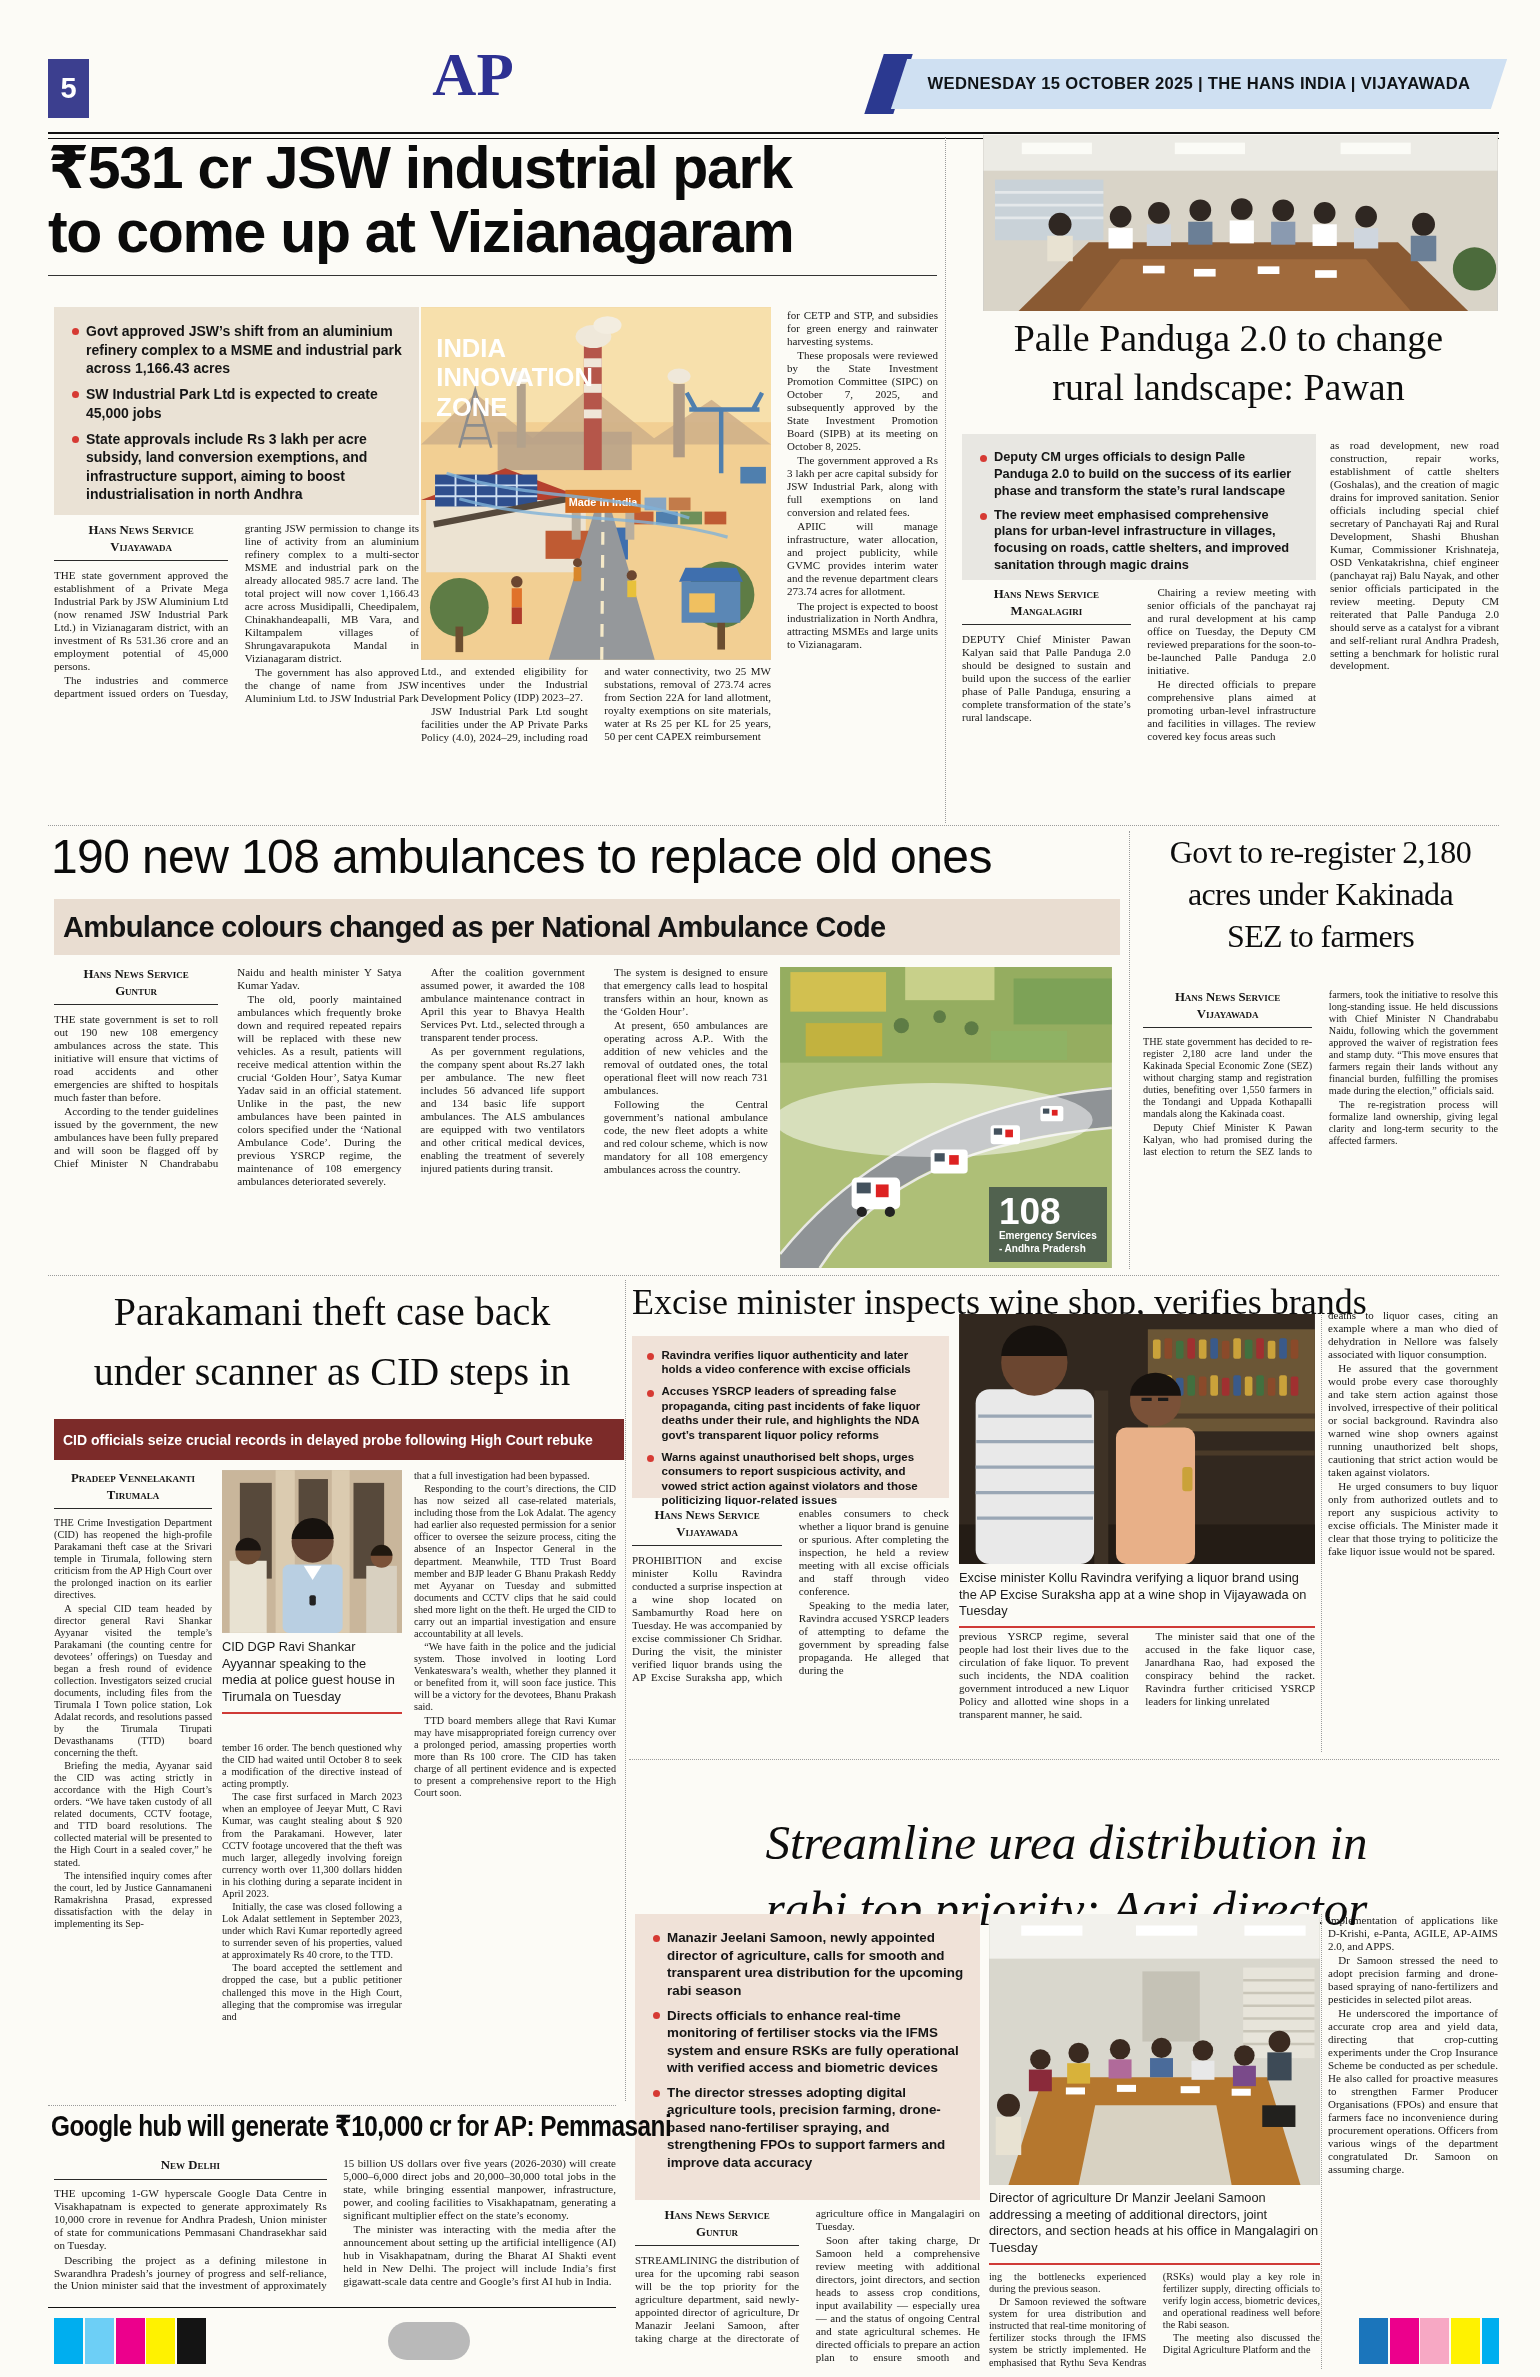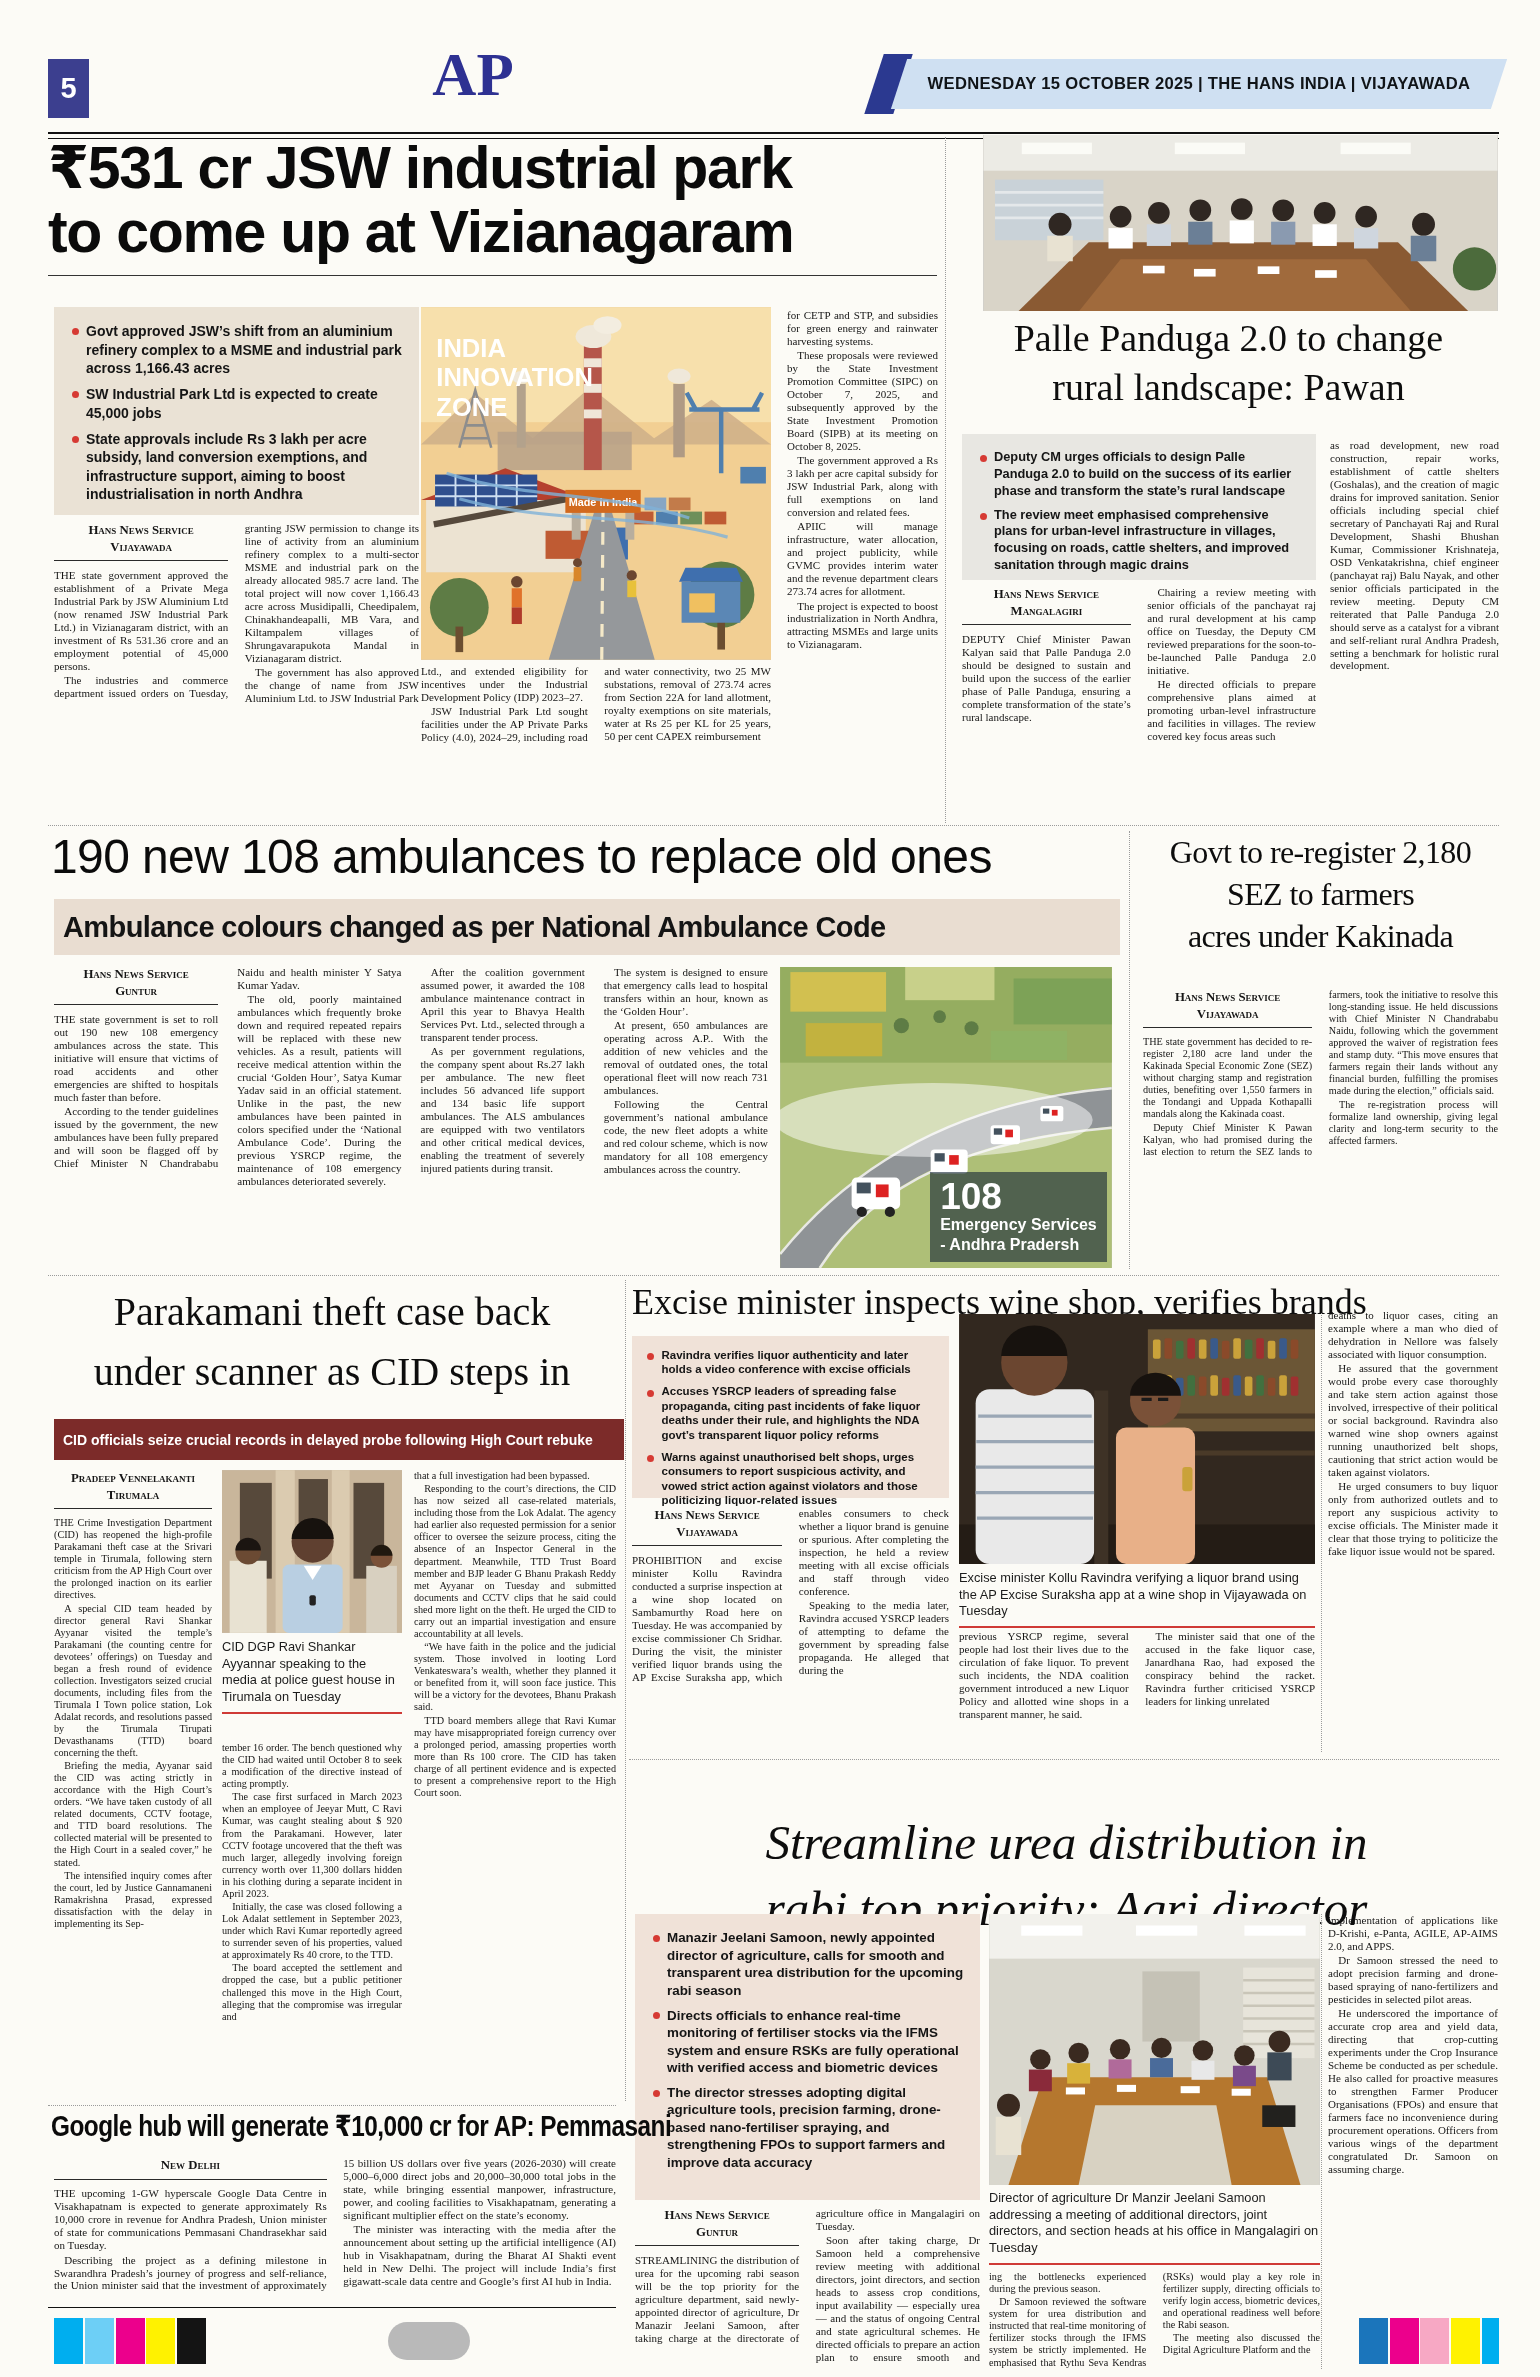--- a/index.html
+++ b/index.html
@@ -46,21 +46,21 @@
   .caption{font-family:"Liberation Sans",sans-serif;font-size:12.8px;line-height:1.3;color:#1c1c1c;
            text-align:left;padding-bottom:6.4px;border-bottom:2.6px solid #cf3a36;overflow:hidden;}
   .photo{overflow:hidden;background:#ccc;}
   .photo svg{display:block;width:100%;height:100%;}
   .vdot{border-left:1.3px dotted #9b9b9b;width:0;}
   .hdot{border-top:1.3px dotted #9b9b9b;height:0;}
   .condense{display:inline-block;transform:scaleX(.84);transform-origin:left center;white-space:nowrap;}
   .overlay108{position:absolute;right:5.1px;bottom:6.4px;background:rgba(18,36,54,.6);color:#fff;
               padding:6.4px 10.2px;text-align:left;font-family:"Liberation Sans",sans-serif;}
   .overlay108 .num{font-size:37px;font-weight:700;line-height:1;}
-  .overlay108 .sub{font-size:16px;font-weight:700;line-height:1.25;}
+  .overlay108 .sub{font-size:10px;font-weight:700;line-height:1.25;}
   .swatch{position:absolute;width:29px;height:46px;}
 </style>
 </head>
 <body>
 
 <div class="page">
 
   <div class="abs pageno" style="left:48px;top:59px;width:41px;height:59px;">
       <span>5</span>
     </div>
@@ -288,22 +288,22 @@
         <div class="sub">Emergency Services</div>
         <div class="sub">- Andhra Pradersh</div>
       </div>
     </div>
   </section>
 
   <div class="abs vdot" style="left:1129px;top:831px;height:438px;"></div>
   <section>
     <div class="abs h-serif" style="left:1143px;top:831px;width:355px;font-size:32px;line-height:1.32;letter-spacing:-0.6px;">
         <div>Govt to re-register 2,180</div>
+        <div>acres under Kakinada</div>
         <div>SEZ to farmers</div>
-        <div>acres under Kakinada</div>
       </div>
     <div class="abs body-text cols2 small16" style="left:1143px;top:989px;width:355px;height:281px;">
       <div class="byline">
         <div>Hans News Service</div>
         <div>Vijayawada</div>
       </div>
       <span><p>THE state government has decided to re-register 2,180 acre land under the Kakinada Special Economic Zone (SEZ) without charging stamp and registration duties, benefiting over 1,550 farmers in the Tondangi and Uppada Kothapalli mandals along the Kakinada coast.</p><p>Deputy Chief Minister K Pawan Kalyan, who had promised during the last election to return the SEZ lands to farmers, took the initiative to resolve this long-standing issue. He held discussions with Chief Minister N Chandrababu Naidu, following which the government approved the waiver of registration fees and stamp duty. “This move ensures that farmers regain their lands without any financial burden, fulfilling the promises made during the election,” officials said.</p><p>The re-registration process will formalize land ownership, giving legal clarity and long-term security to the affected farmers.</p></span>
     </div>
   </section>
 

